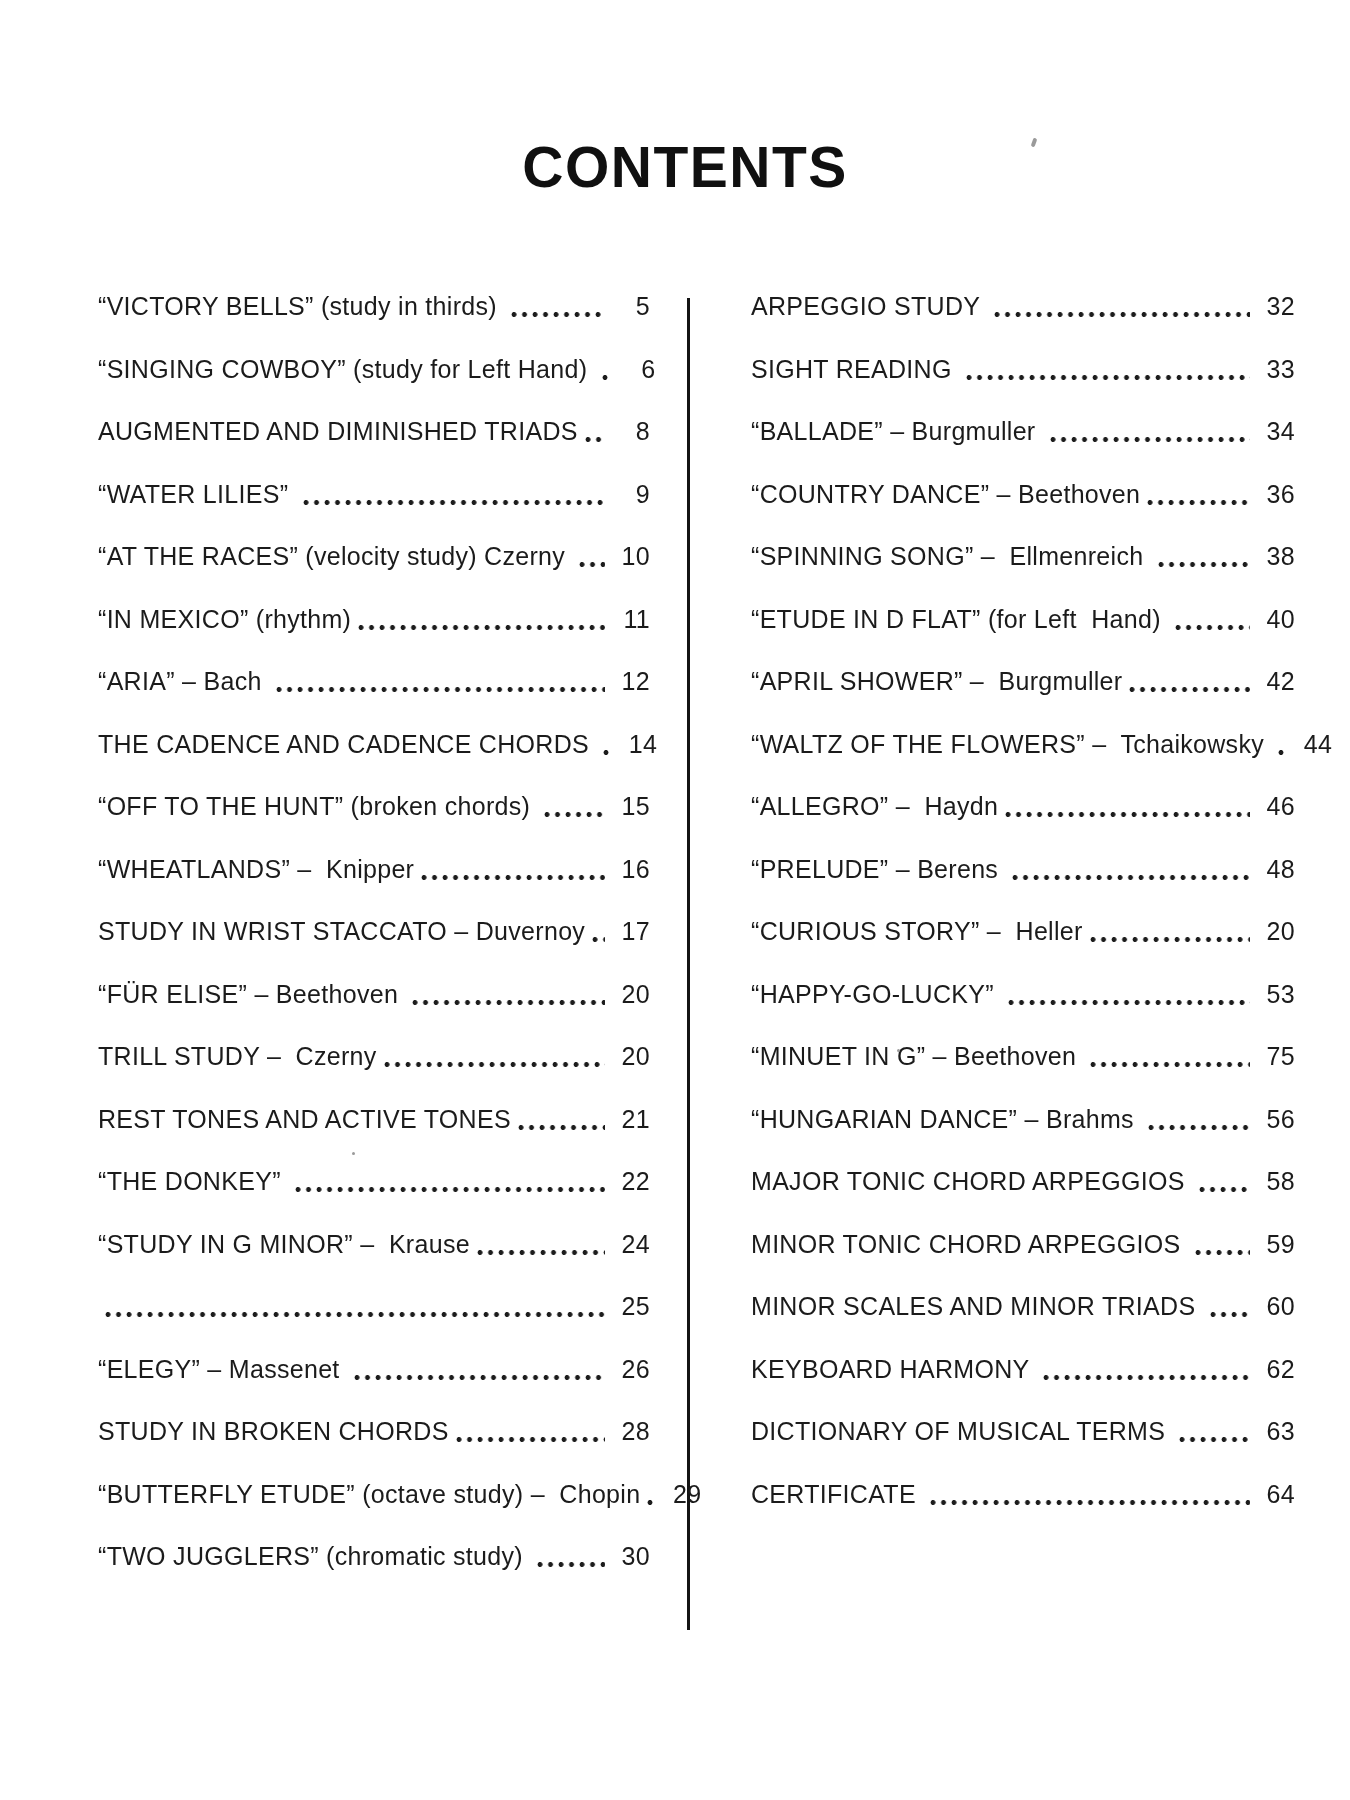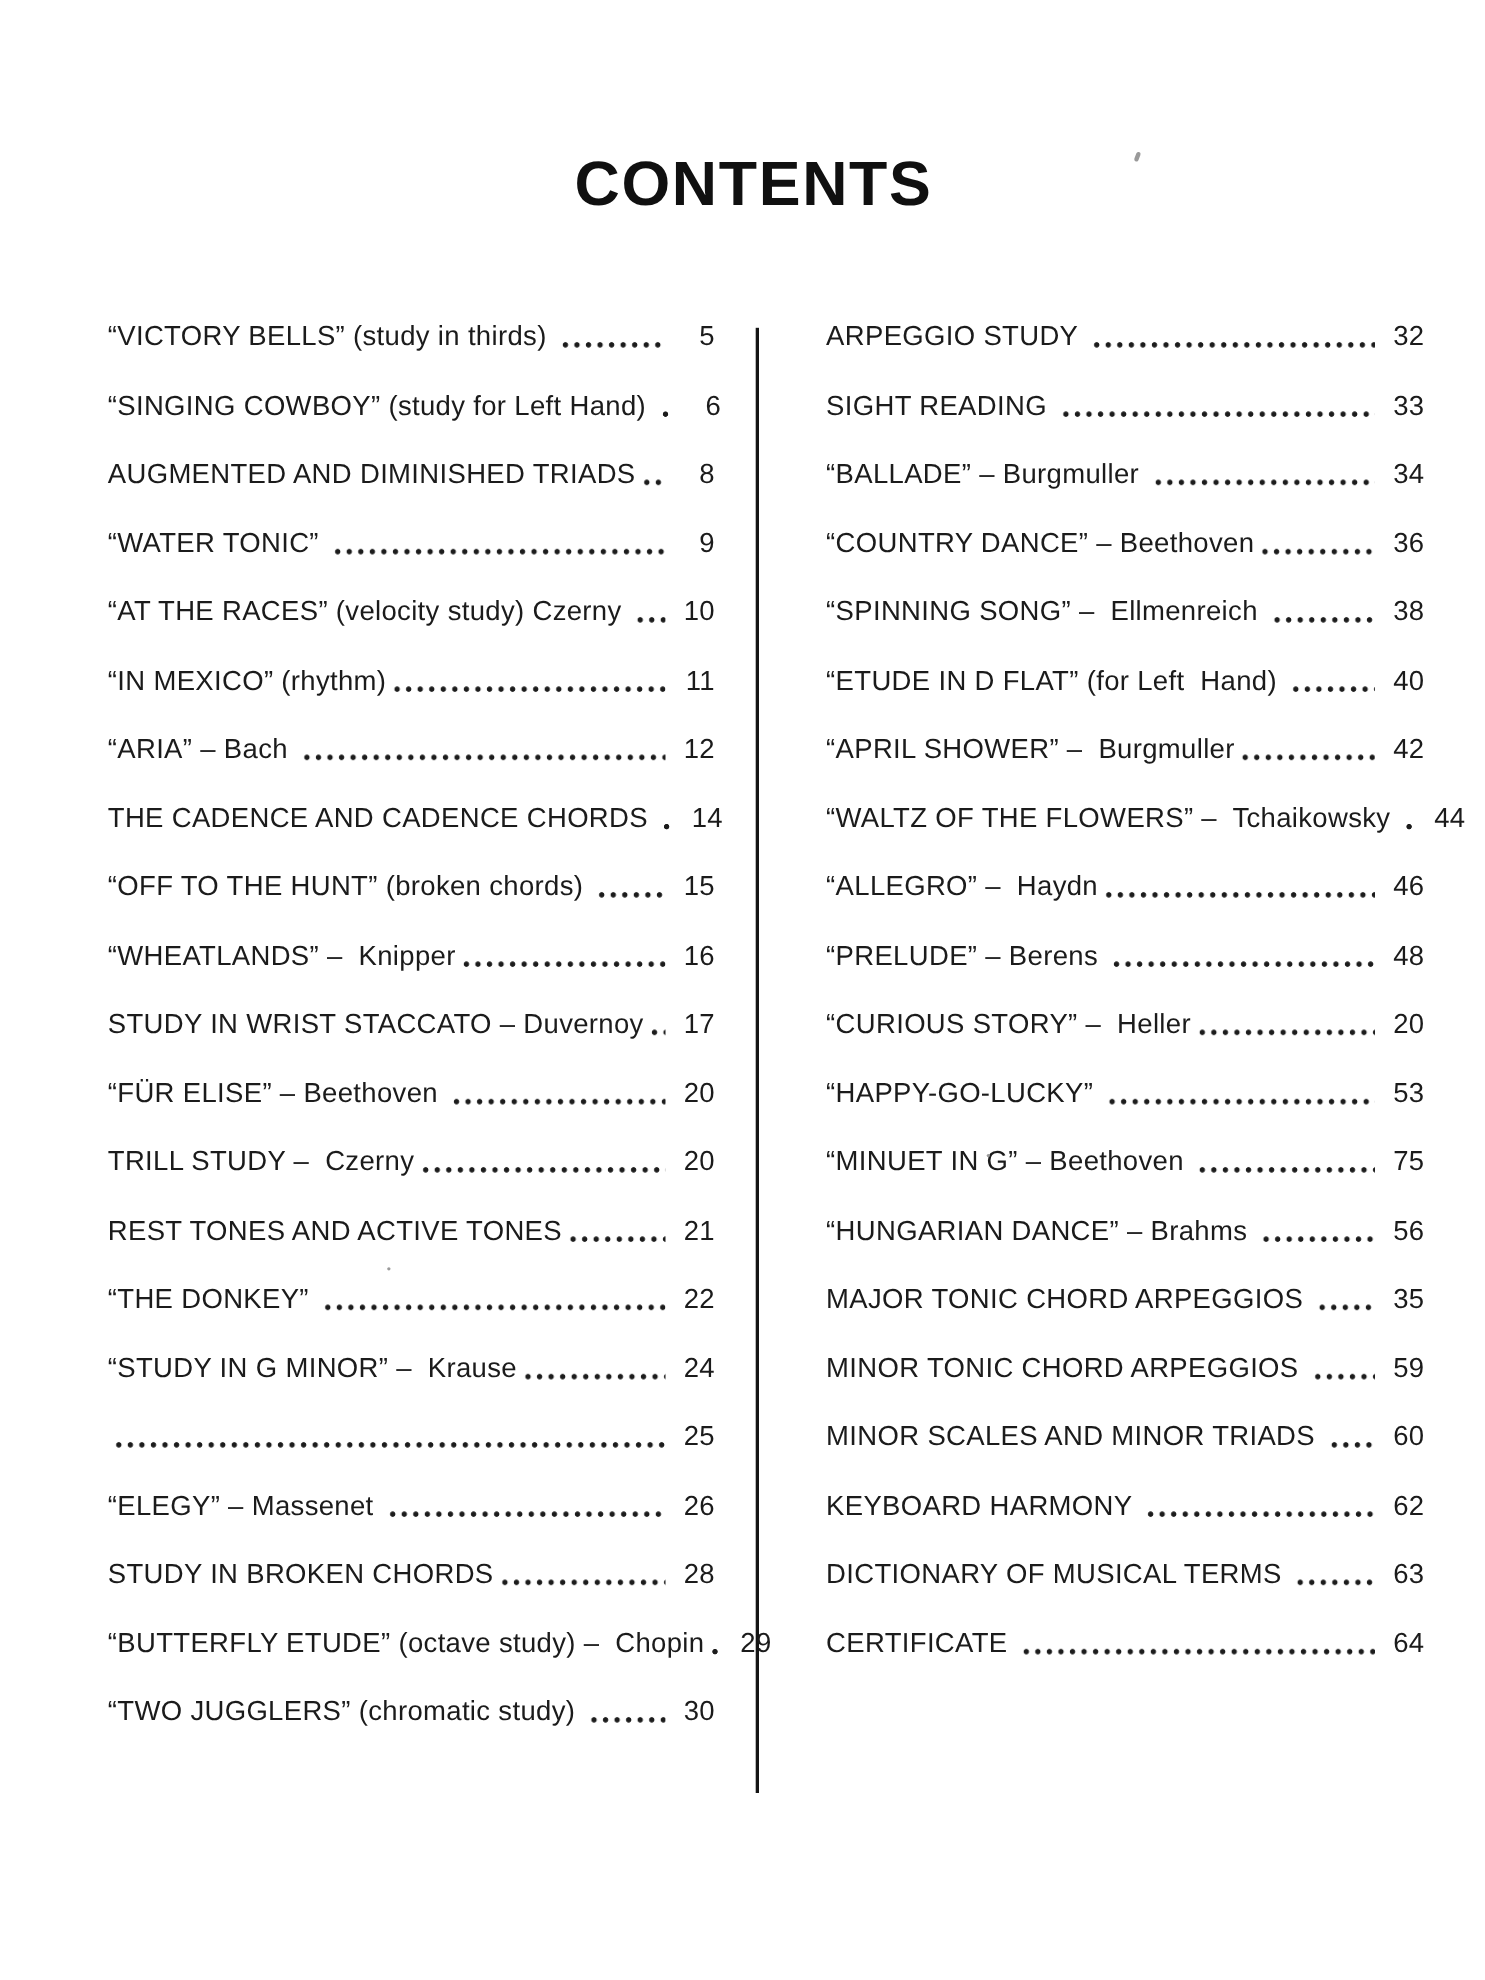--- a/index.html
+++ b/index.html
@@ -102,21 +102,21 @@
       <span class="label">“SINGING COWBOY” (study for Left Hand) </span>
       <span class="leader"></span>
       <span class="num">6</span>
     </div>
       <div class="row">
       <span class="label">AUGMENTED AND DIMINISHED TRIADS</span>
       <span class="leader"></span>
       <span class="num">8</span>
     </div>
       <div class="row">
-      <span class="label">“WATER TONIC” </span>
+      <span class="label">“WATER LILIES” </span>
       <span class="leader"></span>
       <span class="num">9</span>
     </div>
       <div class="row">
       <span class="label">“AT THE RACES” (velocity study) Czerny </span>
       <span class="leader"></span>
       <span class="num">10</span>
     </div>
       <div class="row">
       <span class="label">“IN MEXICO” (rhythm)</span>
@@ -266,21 +266,21 @@
       <span class="num">75</span>
     </div>
       <div class="row">
       <span class="label">“HUNGARIAN DANCE” – Brahms </span>
       <span class="leader"></span>
       <span class="num">56</span>
     </div>
       <div class="row">
       <span class="label">MAJOR TONIC CHORD ARPEGGIOS </span>
       <span class="leader"></span>
-      <span class="num">35</span>
+      <span class="num">58</span>
     </div>
       <div class="row">
       <span class="label">MINOR TONIC CHORD ARPEGGIOS </span>
       <span class="leader"></span>
       <span class="num">59</span>
     </div>
       <div class="row">
       <span class="label">MINOR SCALES AND MINOR TRIADS </span>
       <span class="leader"></span>
       <span class="num">60</span>

